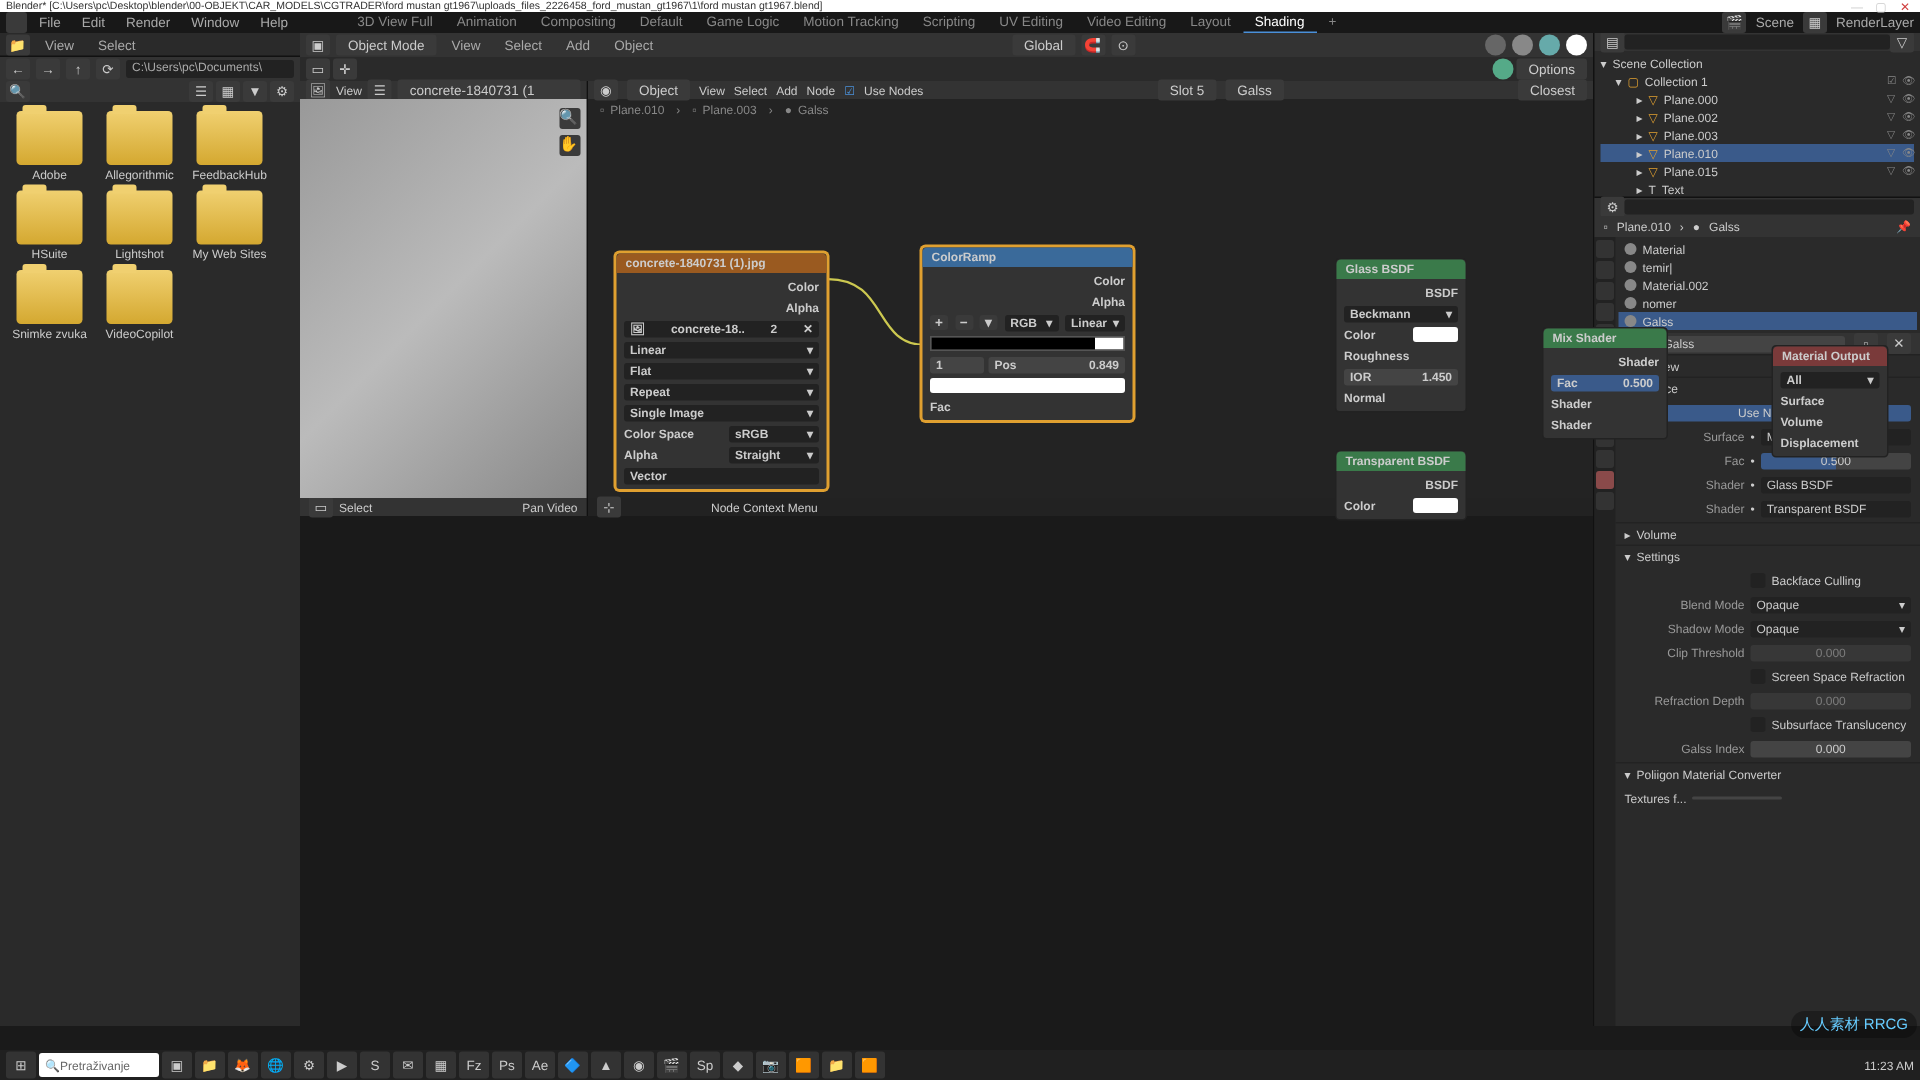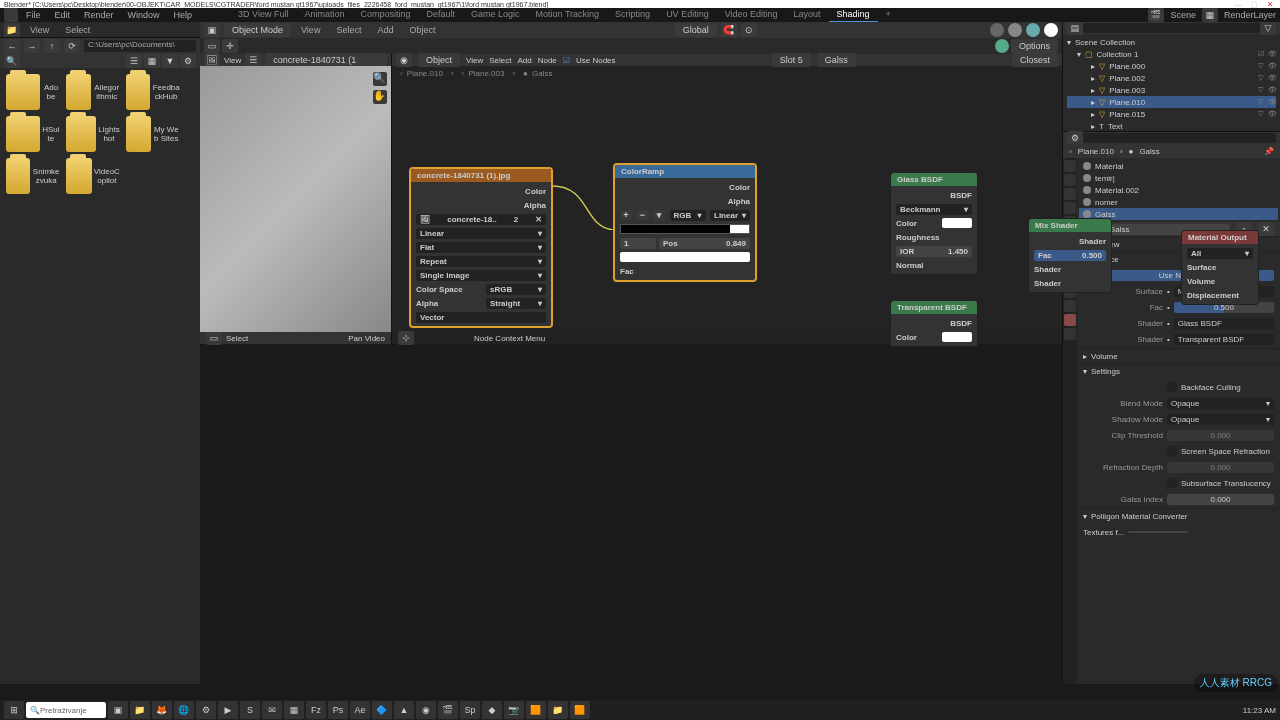--- a/index.html
+++ b/index.html
@@ -20,21 +20,21 @@
 .toolbar2 { height: 16px; background: #2a2a2a; display: flex; align-items: center; padding: 0 4px; gap: 4px; border-bottom: 1px solid #111; }
 .tb-btn { width: 16px; height: 14px; background: #3a3a3a; border-radius: 2px; display: flex; align-items: center; justify-content: center; font-size: 9px; }
 .tb-sel { padding: 2px 8px; background: #3a3a3a; border-radius: 2px; font-size: 9px; }
 
 .main { display: flex; height: 662px; }
 .left-col { width: 200px; background: #2a2a2a; display: flex; flex-direction: column; }
 .file-browser-hdr { height: 16px; background: #333; display: flex; align-items: center; gap: 4px; padding: 0 4px; }
 .path-input { flex: 1; background: #222; height: 12px; border-radius: 2px; font-size: 8px; padding: 0 4px; color: #aaa; }
 .view-toggles { height: 14px; background: #333; display: flex; align-items: center; padding: 0 4px; gap: 2px; }
 .folder-grid { display: flex; flex-wrap: wrap; gap: 6px; padding: 6px; }
-.folder { width: 54px; display: flex; flex-direction: row; align-items: center; gap: 2px; }
+.folder { width: 54px; display: flex; flex-direction: column; align-items: center; gap: 2px; }
 .folder-icon { width: 44px; height: 36px; background: linear-gradient(#f0d070,#d4a830); border-radius: 3px; position: relative; }
 .folder-icon::before { content:''; position:absolute; top:-4px; left:4px; width:16px; height:6px; background:#f0d070; border-radius:2px 2px 0 0; }
 .folder-label { font-size: 8px; color: #ccc; text-align: center; word-break: break-all; }
 
 .center-col { flex: 1; display: flex; flex-direction: column; }
 .viewport-hdr { height: 16px; background: #333; display: flex; align-items: center; gap: 4px; padding: 0 4px; }
 .viewport-toolbar { height: 16px; background: #2a2a2a; display: flex; align-items: center; gap: 2px; padding: 0 4px; }
 .circle-btn { width: 14px; height: 14px; border-radius: 50%; background: #888; }
 .viewport { flex: 1; background: linear-gradient(160deg, #6a7050 0%, #8a6a3a 35%, #9a5a28 70%, #7a4520 100%); position: relative; overflow: hidden; }
 .vp-text { position: absolute; top: 6px; left: 6px; font-size: 9px; color: #ddd; }

